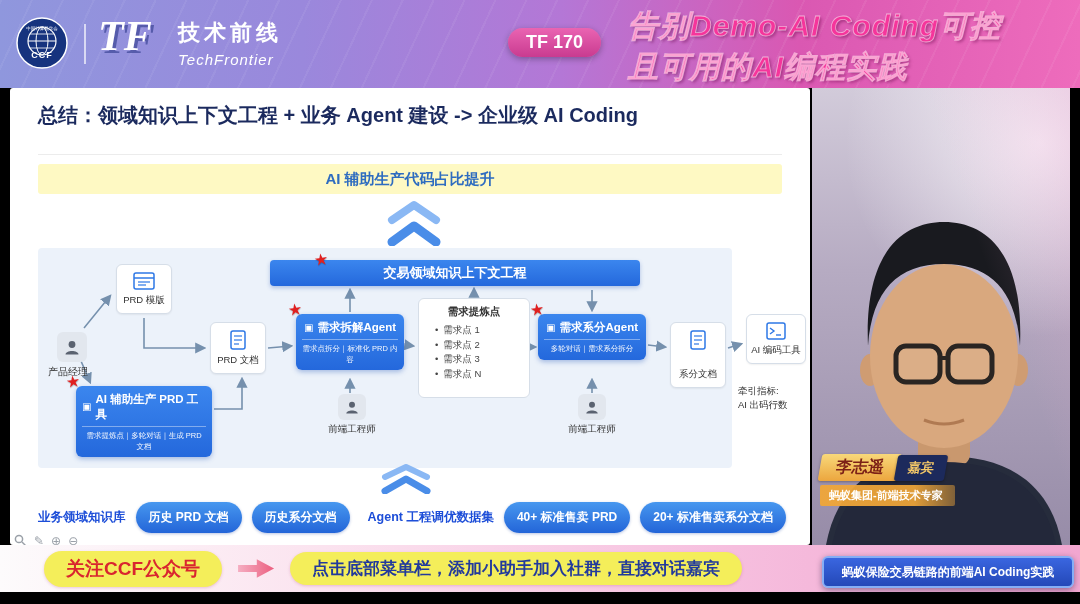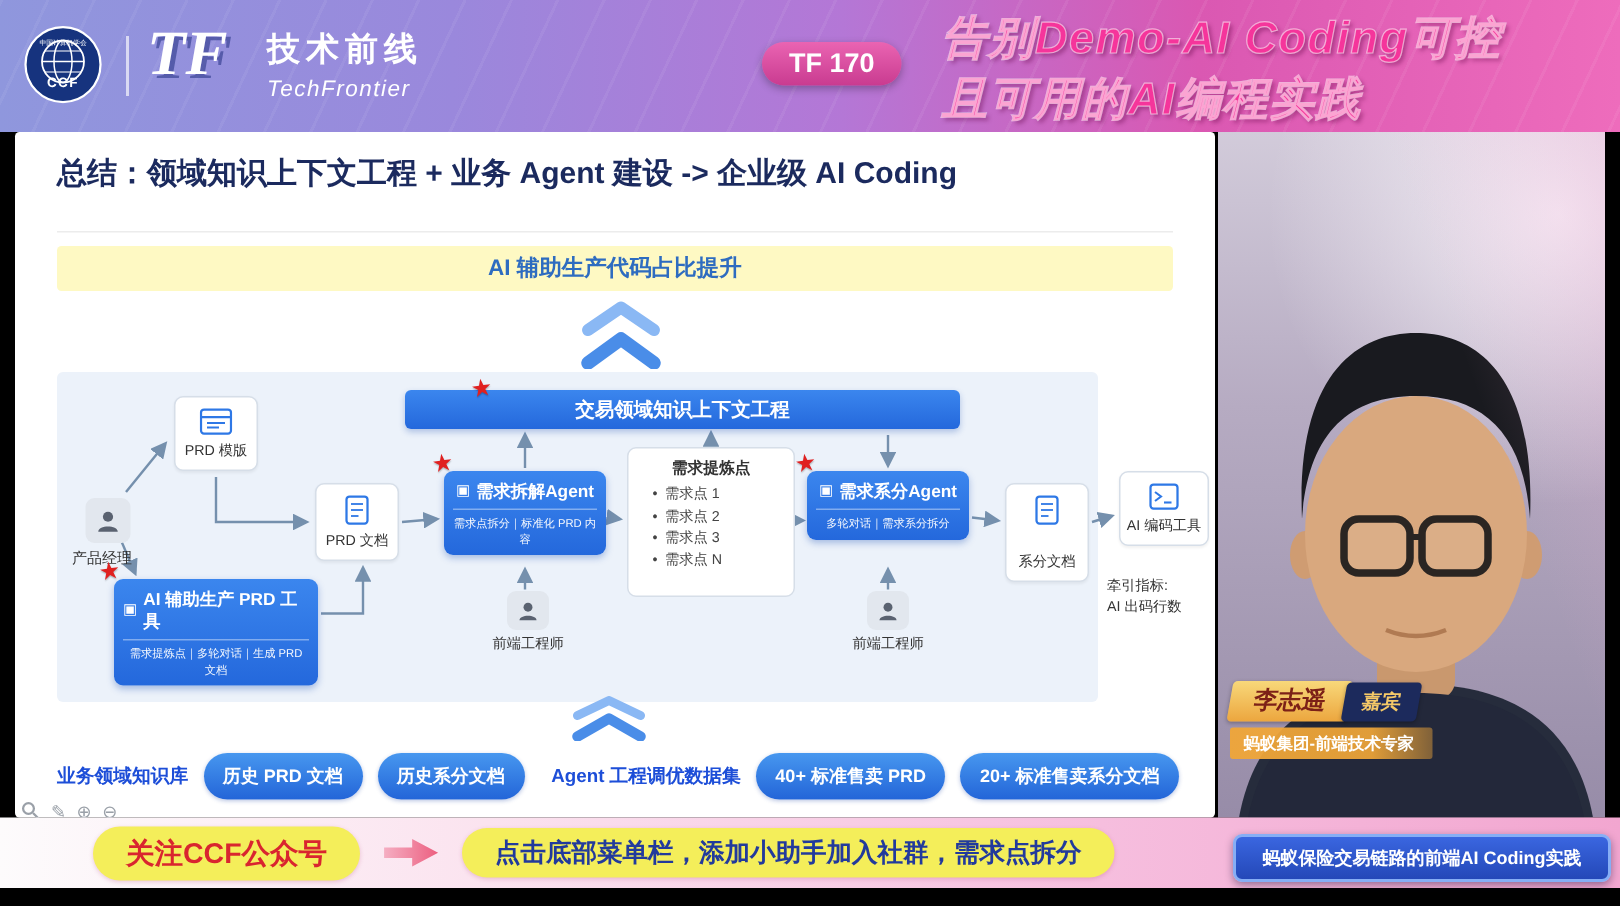--- a/index.html
+++ b/index.html
@@ -114,21 +114,21 @@
   .affiliation { position:absolute; left:8px; top:397px; z-index:4; color:#fff; font-size:11px; font-weight:700;
     padding:3px 12px 3px 9px; border-radius:2px;
     background:linear-gradient(90deg, rgba(240,166,56,.95) 0%, rgba(240,166,56,.92) 70%, rgba(240,166,56,.45) 100%); }
   .talk-box { position:absolute; left:822px; top:556px; width:252px; height:32px; z-index:6;
     background:linear-gradient(180deg,#3a66e0,#2448b8); border:2px solid #86aef5; border-radius:6px;
     color:#fff; font-size:12px; font-weight:700; text-align:center; line-height:28px;
     box-shadow:0 2px 6px rgba(0,0,40,.4); white-space:nowrap; overflow:hidden; }
 
   
   .footer { position:absolute; left:0; top:545px; width:1080px; height:47px; display:flex; align-items:center;
-    padding-left:62px; gap:16px;
+    padding-left:44px; gap:16px;
     background:linear-gradient(90deg,#fdfbfc 0%,#fbe3ef 30%,#f6bede 68%,#f2a6d0 100%); }
   .ypill { background:#f4ee5a; border-radius:19px; padding:5px 22px; font-size:19px; font-weight:900;
     white-space:nowrap; box-shadow:0 1px 3px rgba(180,60,120,.25); cursor:pointer; }
   .cta1 { color:#d9252f; }
   .cta2 { color:#223a9c; font-size:17px; }
   .arrow-right { width:36px; height:22px; background:linear-gradient(90deg,#f5aec2,#ec5f80);
     clip-path:polygon(0 34%, 52% 34%, 52% 8%, 100% 50%, 52% 92%, 52% 66%, 0 66%); }
 </style>
 </head>
 <body>
@@ -365,18 +365,18 @@
     <div class="name-row">
       <div class="name-badge">李志遥</div>
       <div class="guest-badge">嘉宾</div>
     </div>
     <div class="affiliation">蚂蚁集团-前端技术专家</div>
   </div>
 
   <div class="footer">
     <div class="ypill cta1">关注CCF公众号</div>
     <div class="arrow-right"></div>
-    <div class="ypill cta2">点击底部菜单栏，添加小助手加入社群，需求点拆分</div>
+    <div class="ypill cta2">点击底部菜单栏，添加小助手加入社群，直接对话嘉宾</div>
   </div>
 
   <div class="talk-box">蚂蚁保险交易链路的前端AI Coding实践</div>
 
 </div>
 
 </body></html>

